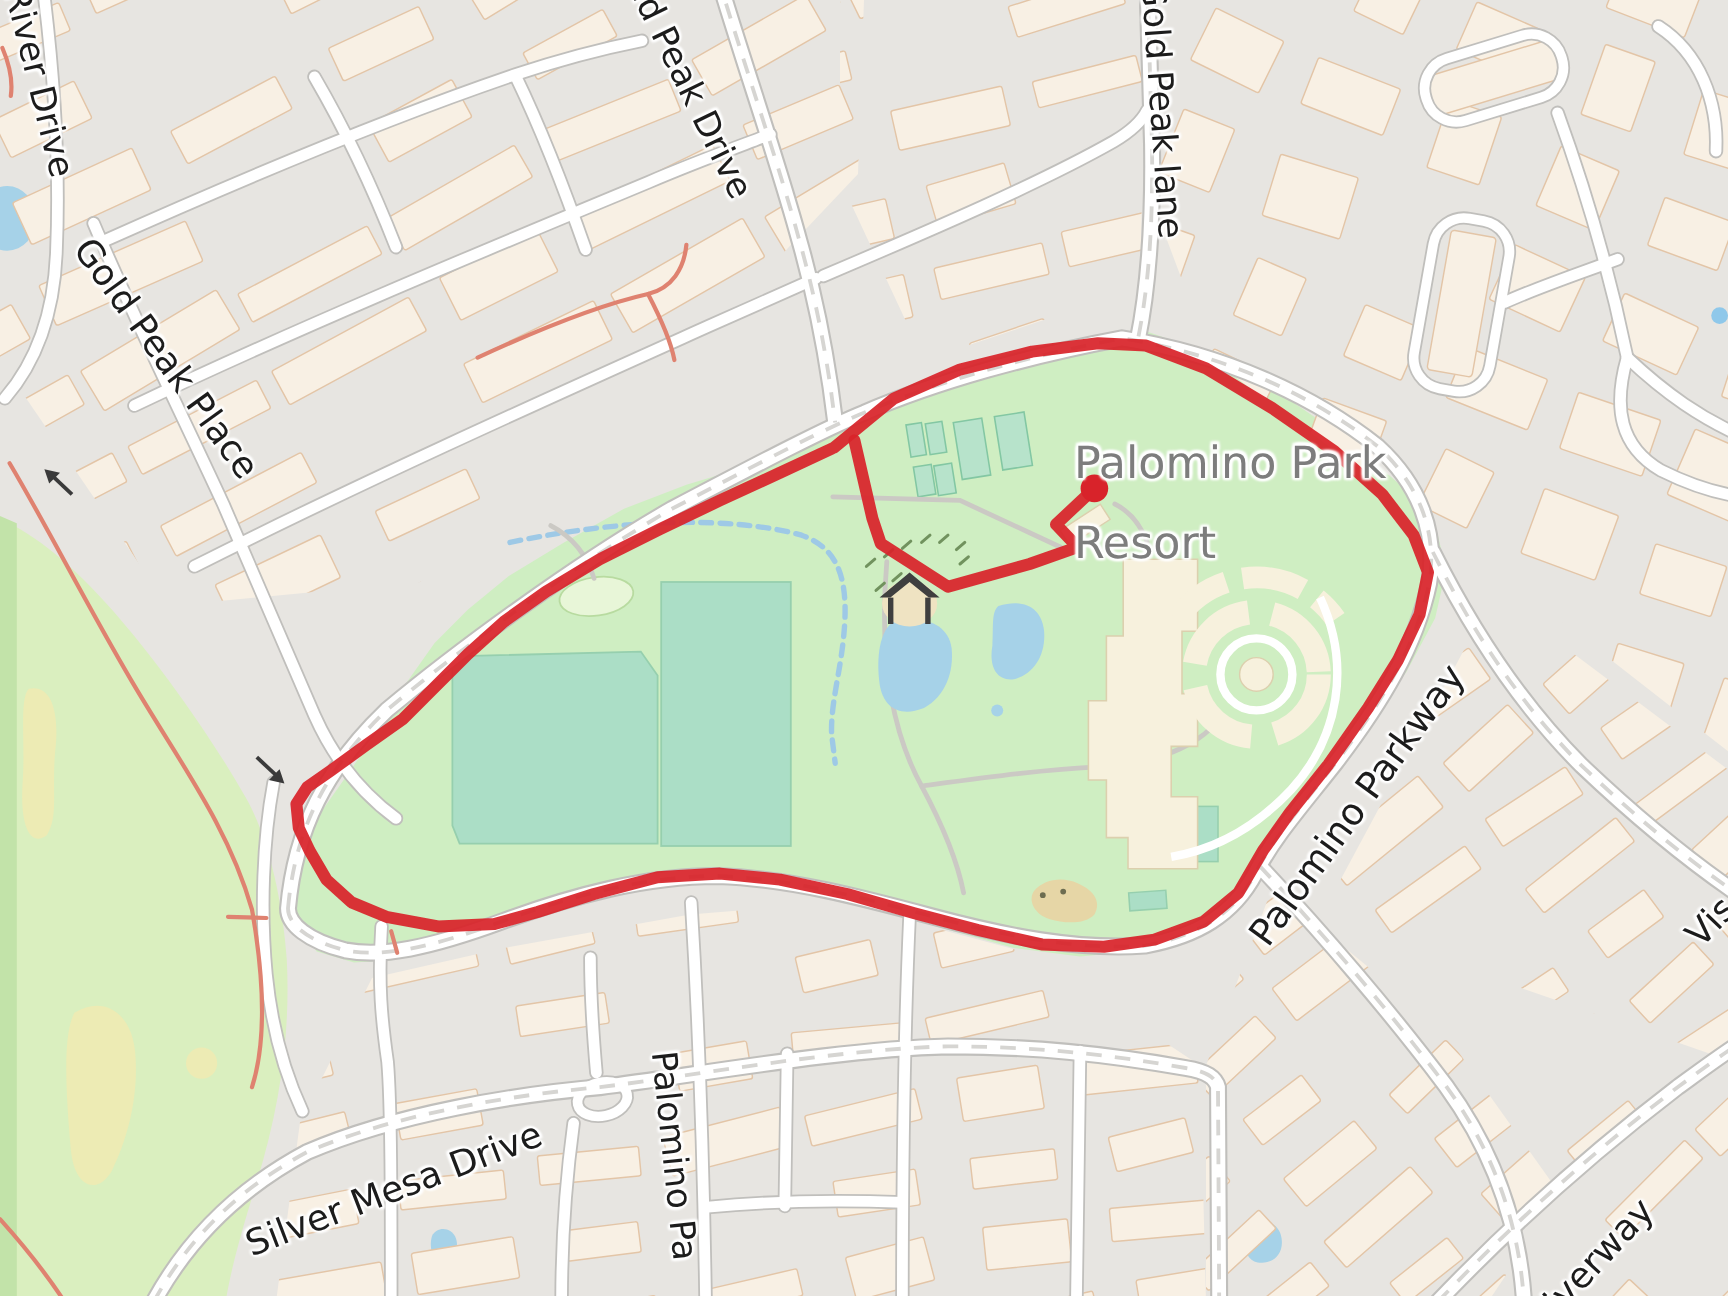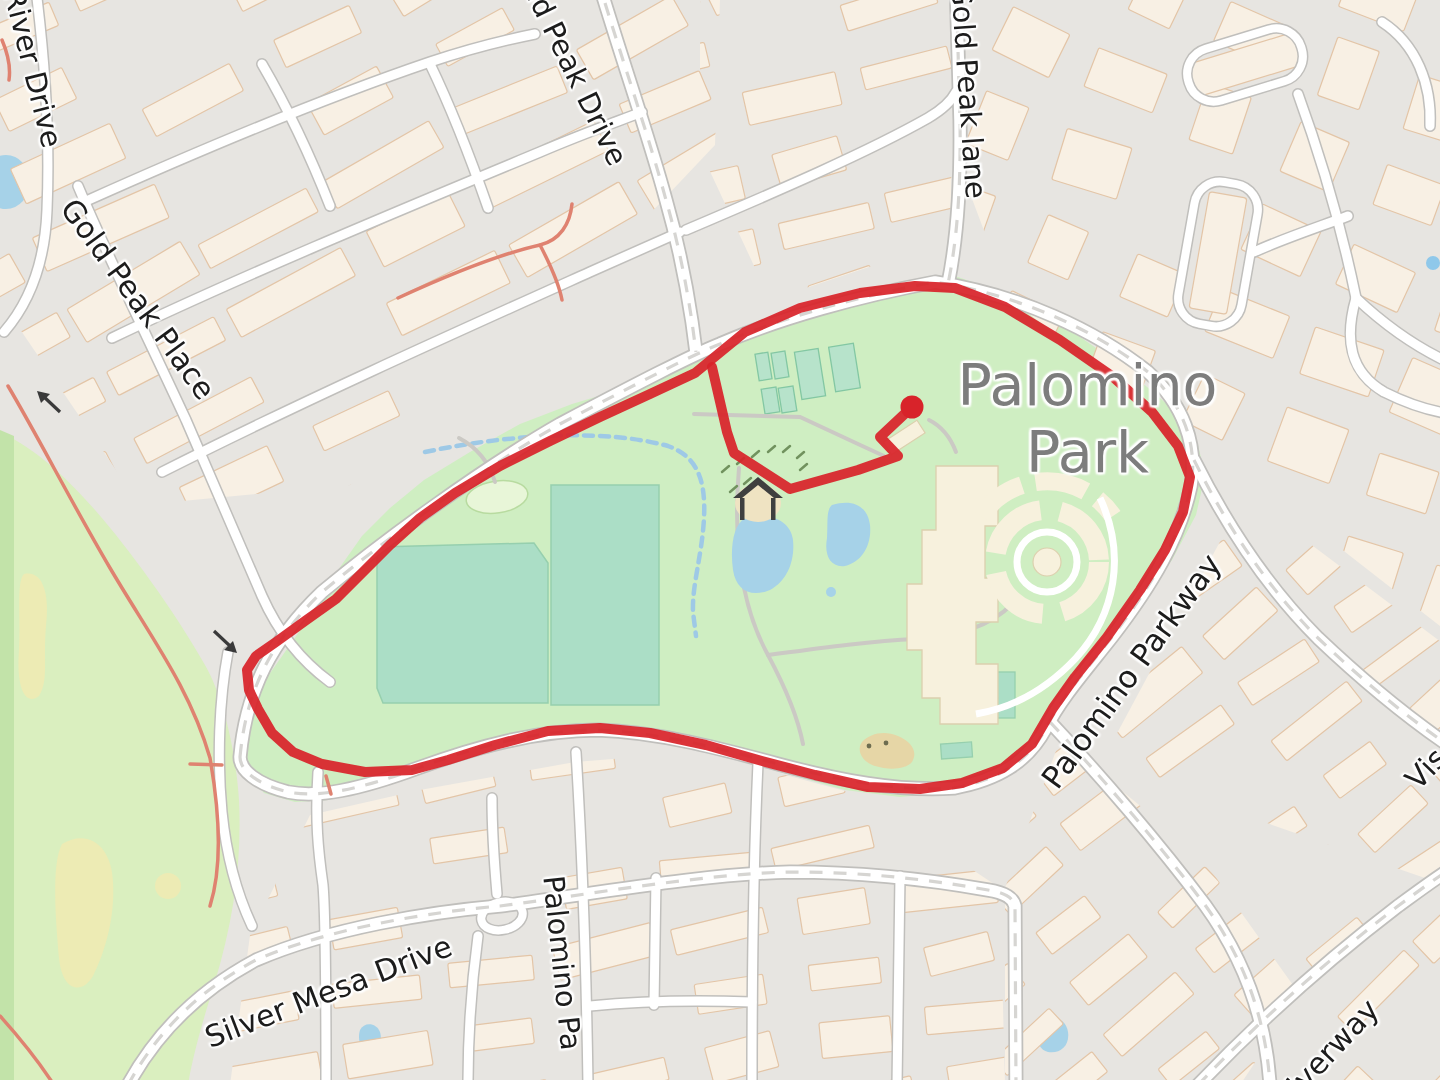--- a/index.html
+++ b/index.html
@@ -12,22 +12,22 @@
                    -2px -2px 2px #fff,2px 2px 2px #fff;}
   .lbl-river   {left:30px;  top:-14px;  transform:rotate(76deg);font-size:29px;}
   .lbl-gpplace {left:82px;  top:192px;  transform:rotate(54deg);}
   .lbl-gpdrive {left:533px; top:-52px;  transform:rotate(64deg);font-size:29px;}
   .lbl-gplane  {left:978px; top:-18px;  transform:rotate(86deg);font-size:29px;}
   .lbl-ppkwy   {left:1034px;top:774px;  transform:rotate(-54deg);font-size:31px;}
   .lbl-smesa   {left:200px; top:1022px; transform:rotate(-21deg);}
   .lbl-palp    {left:570px; top:874px;  transform:rotate(84deg);font-size:29px;}
   .lbl-vis     {left:1398px;top:772px;  transform:rotate(-46deg);}
   .lbl-iverway {left:1280px;top:1078px; transform:rotate(-47deg);}
-  #parklabel{position:absolute;left:895px;top:352px;width:385px;text-align:center;
-             color:#7d7d7d;font-size:57px;line-height:67px;
+  #parklabel{position:absolute;left:895px;top:352px;width:385px;
+             color:#7d7d7d;font-size:37px;line-height:67px;
              text-shadow:-2px 0 2px #fff,2px 0 2px #fff,0 -2px 2px #fff,0 2px 2px #fff,
                          -2px -2px 2px #fff,2px 2px 2px #fff,-2px 2px 2px #fff,2px -2px 2px #fff;}
 </style>
 </head>
 <body>
 
 <div id="viewport">
   <svg id="mapsvg" width="1440" height="1080" viewBox="0 0 1440 1080">
     <defs id="defs">
         <clipPath id="clip0">
@@ -708,14 +708,15 @@
   <div class="lbl lbl-gpdrive">Gold Peak Drive</div>
   <div class="lbl lbl-gplane">Gold Peak lane</div>
   <div class="lbl lbl-ppkwy">Palomino Parkway</div>
   <div class="lbl lbl-smesa">Silver Mesa Drive</div>
   <div class="lbl lbl-palp">Palomino Pa</div>
   <div class="lbl lbl-vis">Vis</div>
   <div class="lbl lbl-iverway">iverway</div>
 
   <div id="parklabel">
     <div>Palomino Park</div>
+    <div>Resort</div>
   </div>
 </div>
 
 </body></html>

